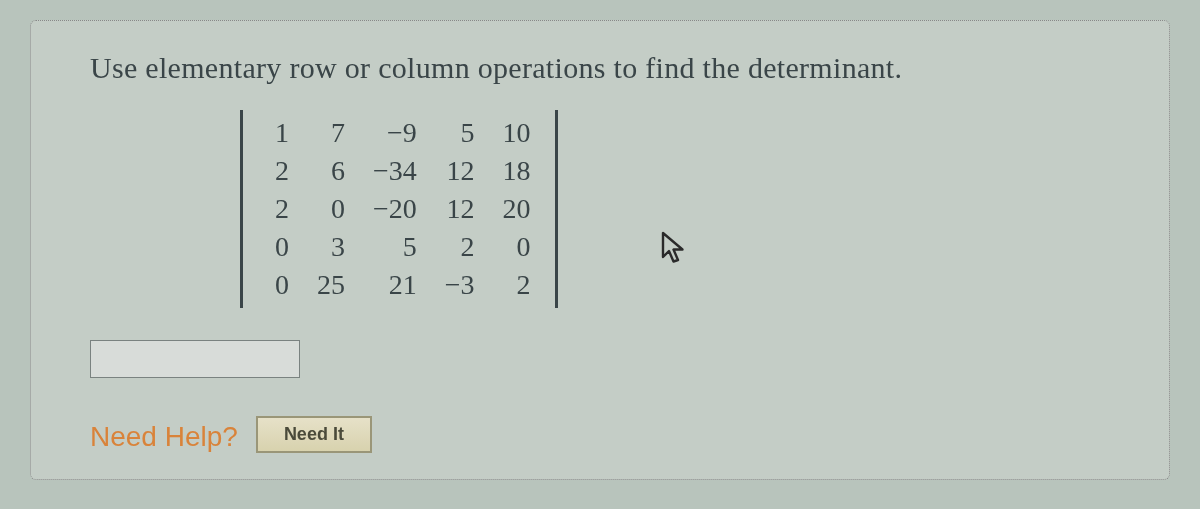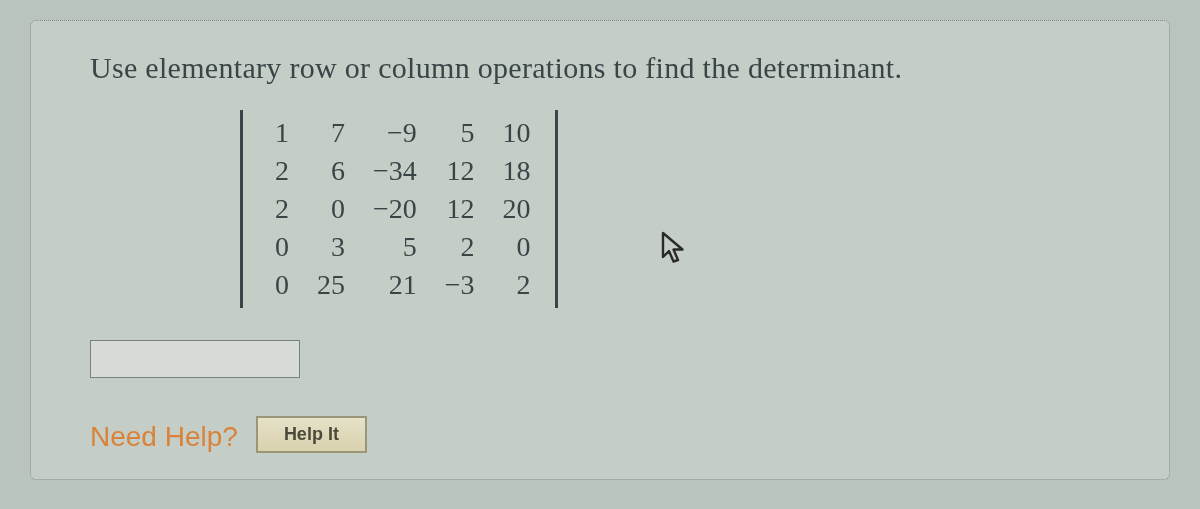--- a/index.html
+++ b/index.html
@@ -142,16 +142,16 @@
       <svg width="30" height="36" viewBox="0 0 20 24">
         <path d="M2 2 L2 18 L6 14 L9 21 L12 20 L9 13 L15 13 Z" fill="#c4cdc6" stroke="#2a2a2a" stroke-width="1.6" stroke-linejoin="round"></path>
       </svg>
     </span>
   </div>
 
   <input type="text" class="answer-input" value="" style="">
 
   <div class="help-row">
     <span class="need-help">Need Help?</span>
-    <button class="read-it">Help It</button>
+    <button class="read-it">Need It</button>
   </div>
 
 </div>
 
 </body></html>

